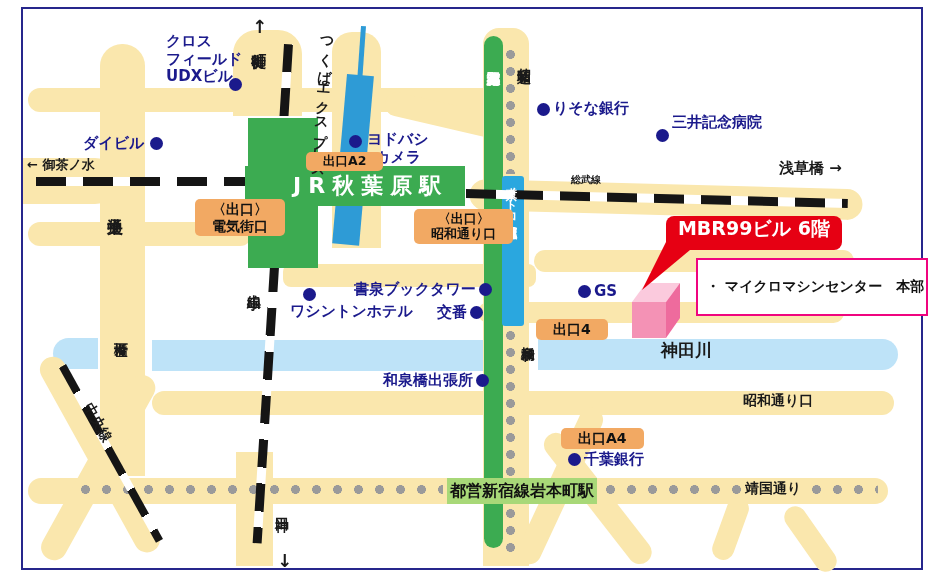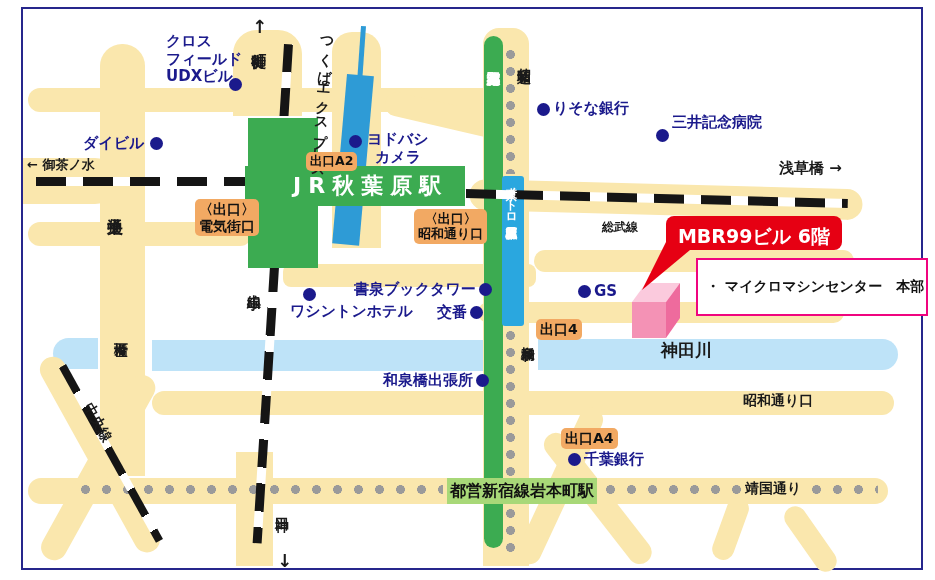--- a/index.html
+++ b/index.html
@@ -16,31 +16,31 @@
   .strip{position:absolute;z-index:4;transform-origin:left top;}
   .rail{position:absolute;z-index:5;transform-origin:left top;}
   .railh{height:9px;background:repeating-linear-gradient(90deg,#151515 0 30px,#ffffff 30px 47px);}
   .railv{width:9px;background:repeating-linear-gradient(180deg,#151515 0 28px,#ffffff 28px 44px);}
   .station{position:absolute;background:#3CAB51;z-index:6;}
   #jr-name{color:#fff;font-weight:bold;font-size:22px;letter-spacing:7px;line-height:40px;padding-left:48px;white-space:nowrap;}
   #toei-badge{position:absolute;left:447px;top:478px;width:150px;height:26px;background:#A8D878;z-index:7;
               display:flex;align-items:center;justify-content:center;font-size:16px;font-weight:bold;color:#111;}
   #building{position:absolute;left:626px;top:278px;z-index:8;}
   #callout{position:absolute;left:666px;top:216px;width:176px;height:34px;background:#E60013;border-radius:8px;
-           z-index:9;display:flex;align-items:flex-end;justify-content:center;color:#fff;font-weight:bold;font-size:19px;}
+           z-index:9;display:flex;align-items:flex-start;justify-content:center;color:#fff;font-weight:bold;font-size:19px;}
   #callout-tail{position:absolute;left:638px;top:242px;z-index:9;}
   #info-box{position:absolute;left:696px;top:258px;width:220px;height:54px;background:#fff;border:2px solid #F0047F;
             z-index:9;display:flex;flex-direction:column;justify-content:center;padding-left:8px;gap:3px;}
   .info-item{font-size:14px;font-weight:600;color:#111;white-space:nowrap;}
   .lbl{position:absolute;font-weight:bold;color:#1a1a1a;font-size:15px;line-height:1.18;white-space:pre;
        z-index:10;transform-origin:left top;}
   .poi{color:#1B1A8C;}
   .vert{writing-mode:vertical-rl;font-size:14px;}
   .wvert{writing-mode:vertical-rl;color:#fff;z-index:11;}
-  .badge{background:#F2A963;border-radius:5px;padding:2px 4px;font-size:13px;z-index:11;color:#111;text-align:center;}
+  .badge{background:#F2A963;border-radius:5px;padding:2px 17px;font-size:13px;z-index:11;color:#111;text-align:center;}
   .dotb{position:absolute;width:13px;height:13px;border-radius:50%;background:#1B1A8C;z-index:10;}
 </style>
 </head>
 <body>
 
 <div id="map">
   <div id="frame"></div>
 
   <div class="river" style="left:53px;top:338px;width:45px;height:31px;border-radius:16px 0 0 16px;"></div>
   <div class="river" style="left:152px;top:340px;width:332px;height:31px;"></div>
@@ -110,21 +110,21 @@
   <div id="info-box">
     <div class="info-item">・ マイクロマシンセンター　本部</div>
   </div>
 
   <div id="labels-layer">
       <div class="lbl" style="left: 252px; top: 16px; font-size: 18px;">↑</div>
       <div class="lbl vert" style="left: 249px; top: 42px; font-size: 15px;">御徒町</div>
       <div class="lbl vert" style="left: 320px; top: 27px; font-size: 14px; transform: rotate(4deg);">つくばエクスプレス</div>
       <div class="lbl" style="left: 27px; top: 134px; font-size: 13px; margin-top: 23px;">← 御茶ノ水</div>
       <div class="lbl" style="left: 779px; top: 160px; font-size: 15px;">浅草橋 →</div>
-      <div class="lbl" style="left: 602px; top: 174px; font-size: 12px; margin-top: 46px;">総武線</div>
+      <div class="lbl" style="left: 571px; top: 174px; font-size: 10px;">総武線</div>
       <div class="lbl vert" style="left: 516px; top: 58px; font-size: 14px;">昭和通り</div>
       <div class="lbl wvert" style="left: 485px; top: 61px; font-size: 13.5px;">首都高速上野線</div>
       <div class="lbl wvert" style="left: 504px; top: 179px; font-size: 11.5px;">東京メトロ日比谷線秋葉原駅</div>
       <div class="lbl vert" style="left: 105px; top: 206px; font-size: 16px;">中央通り</div>
       <div class="lbl vert" style="left: 113px; top: 332px; font-size: 14px;">万世橋</div>
       <div class="lbl" style="left: 95px; top: 400px; font-size: 14px; transform: rotate(61deg);">中央線</div>
       <div class="lbl vert" style="left: 246px; top: 284px; font-size: 14px;">山手線</div>
       <div class="lbl vert" style="left: 274px; top: 506px; font-size: 14px;">神田</div>
       <div class="lbl" style="left: 277px; top: 550px; font-size: 18px;">↓</div>
       <div class="lbl vert" style="left: 520px; top: 336px; font-size: 14px;">和泉橋</div>

